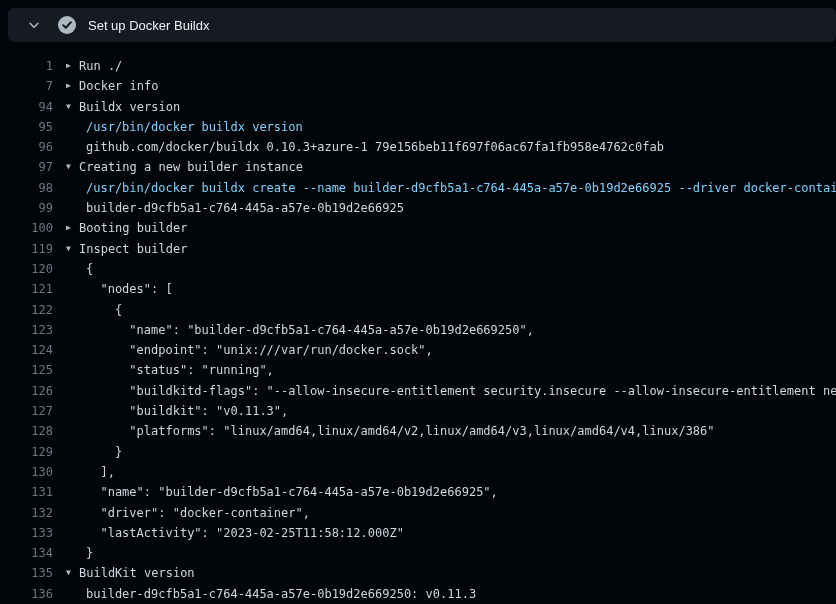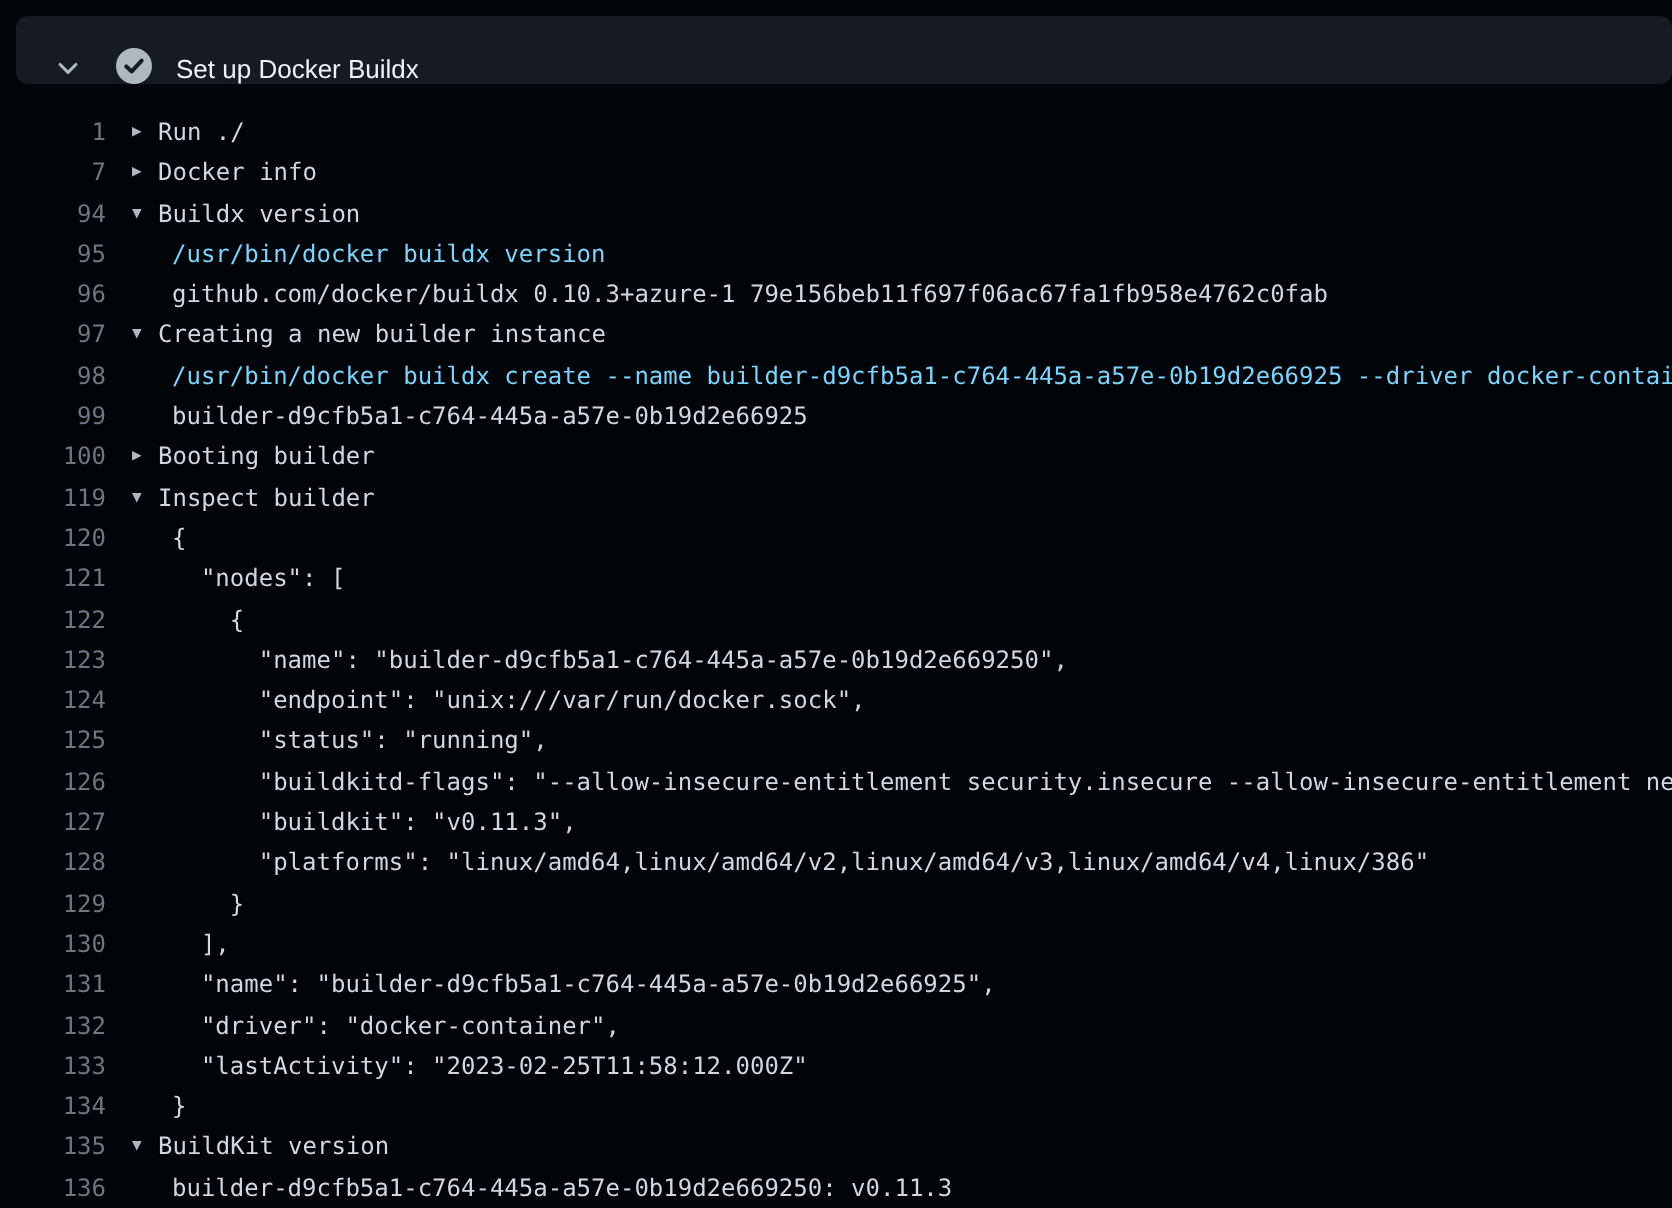--- a/index.html
+++ b/index.html
@@ -12,21 +12,21 @@
   }
   * { box-sizing: border-box; }
 
   .step-header {
     margin: 8px 0 0 8px;
     width: calc(100% - 8px);
     height: 34px;
     background: #161b22;
     border-radius: 6px;
     display: flex;
-    align-items: flex-end;
+    align-items: center;
     padding: 0 12px;
     cursor: pointer;
   }
   .chevron {
     width: 16px;
     height: 16px;
     margin-left: 6px;
     display: flex;
     align-items: center;
     justify-content: center;

